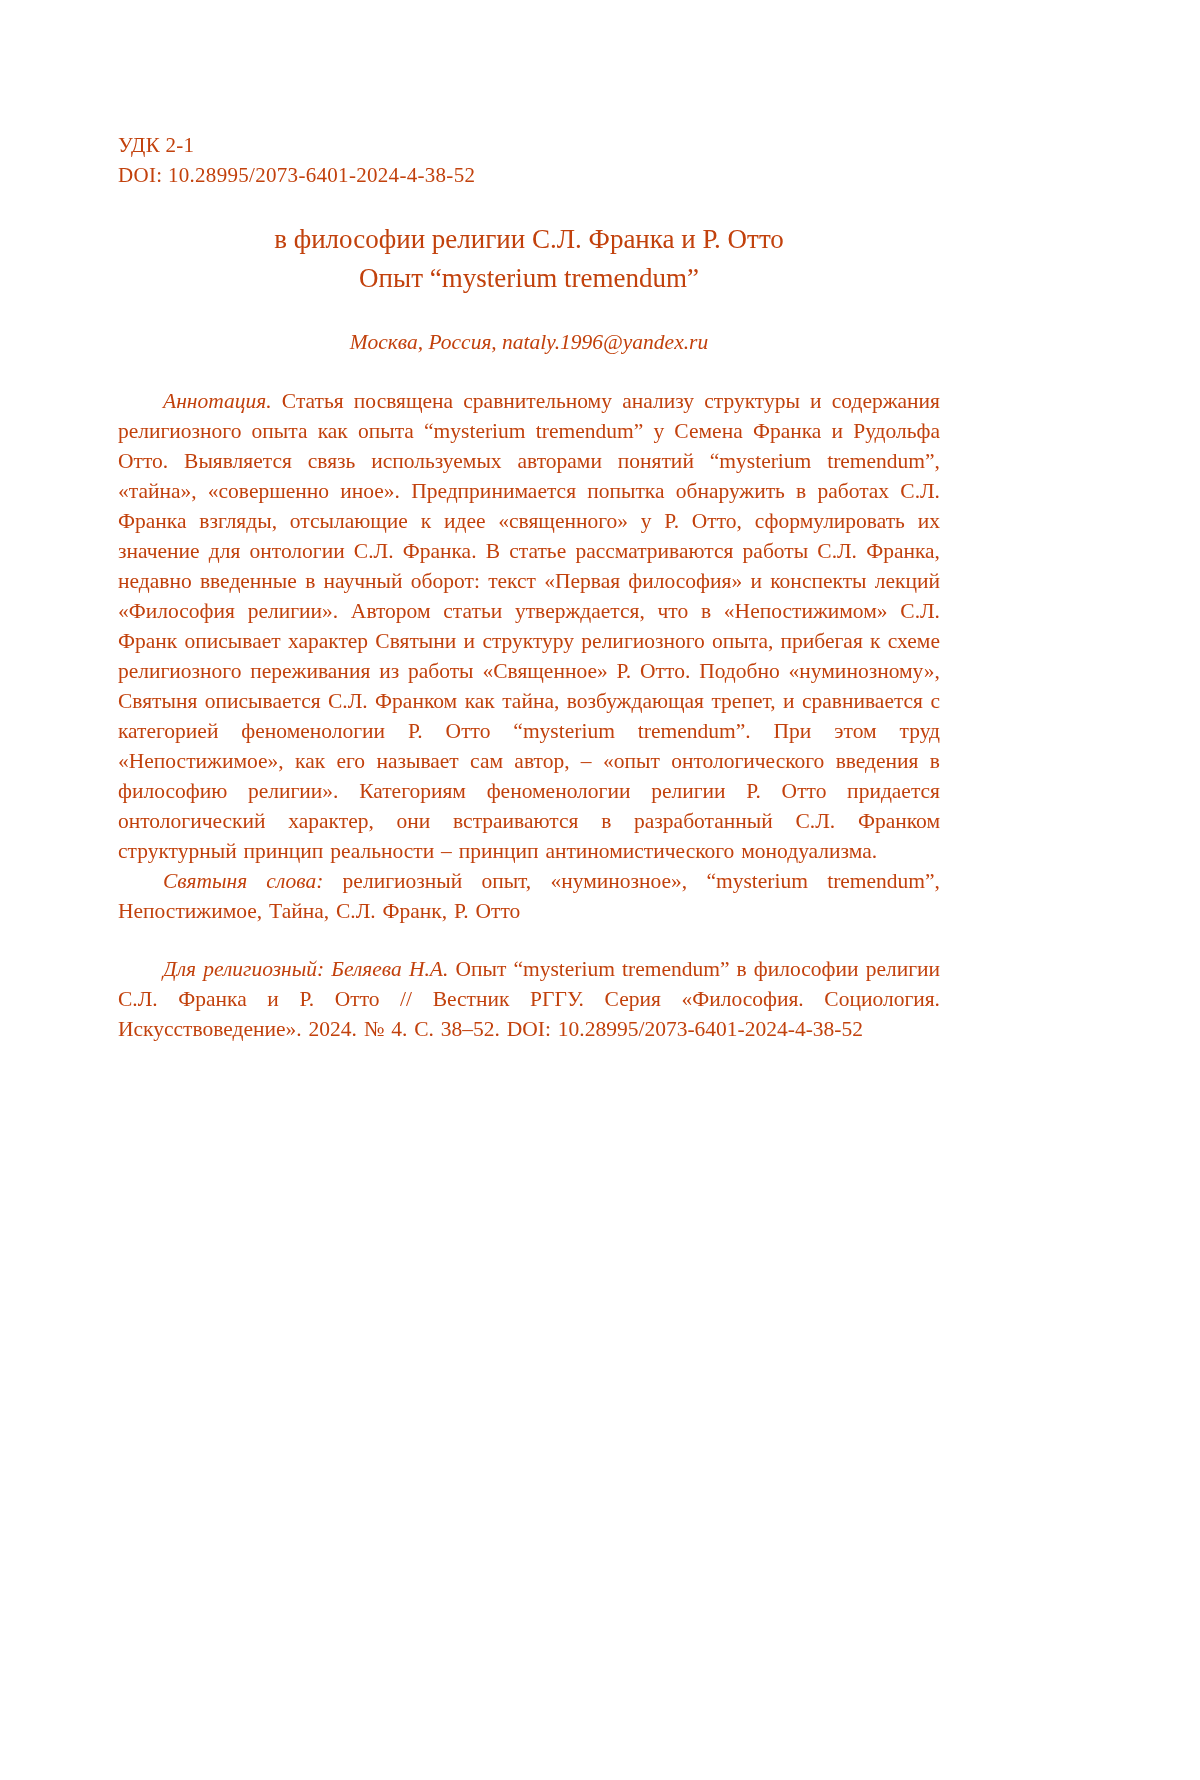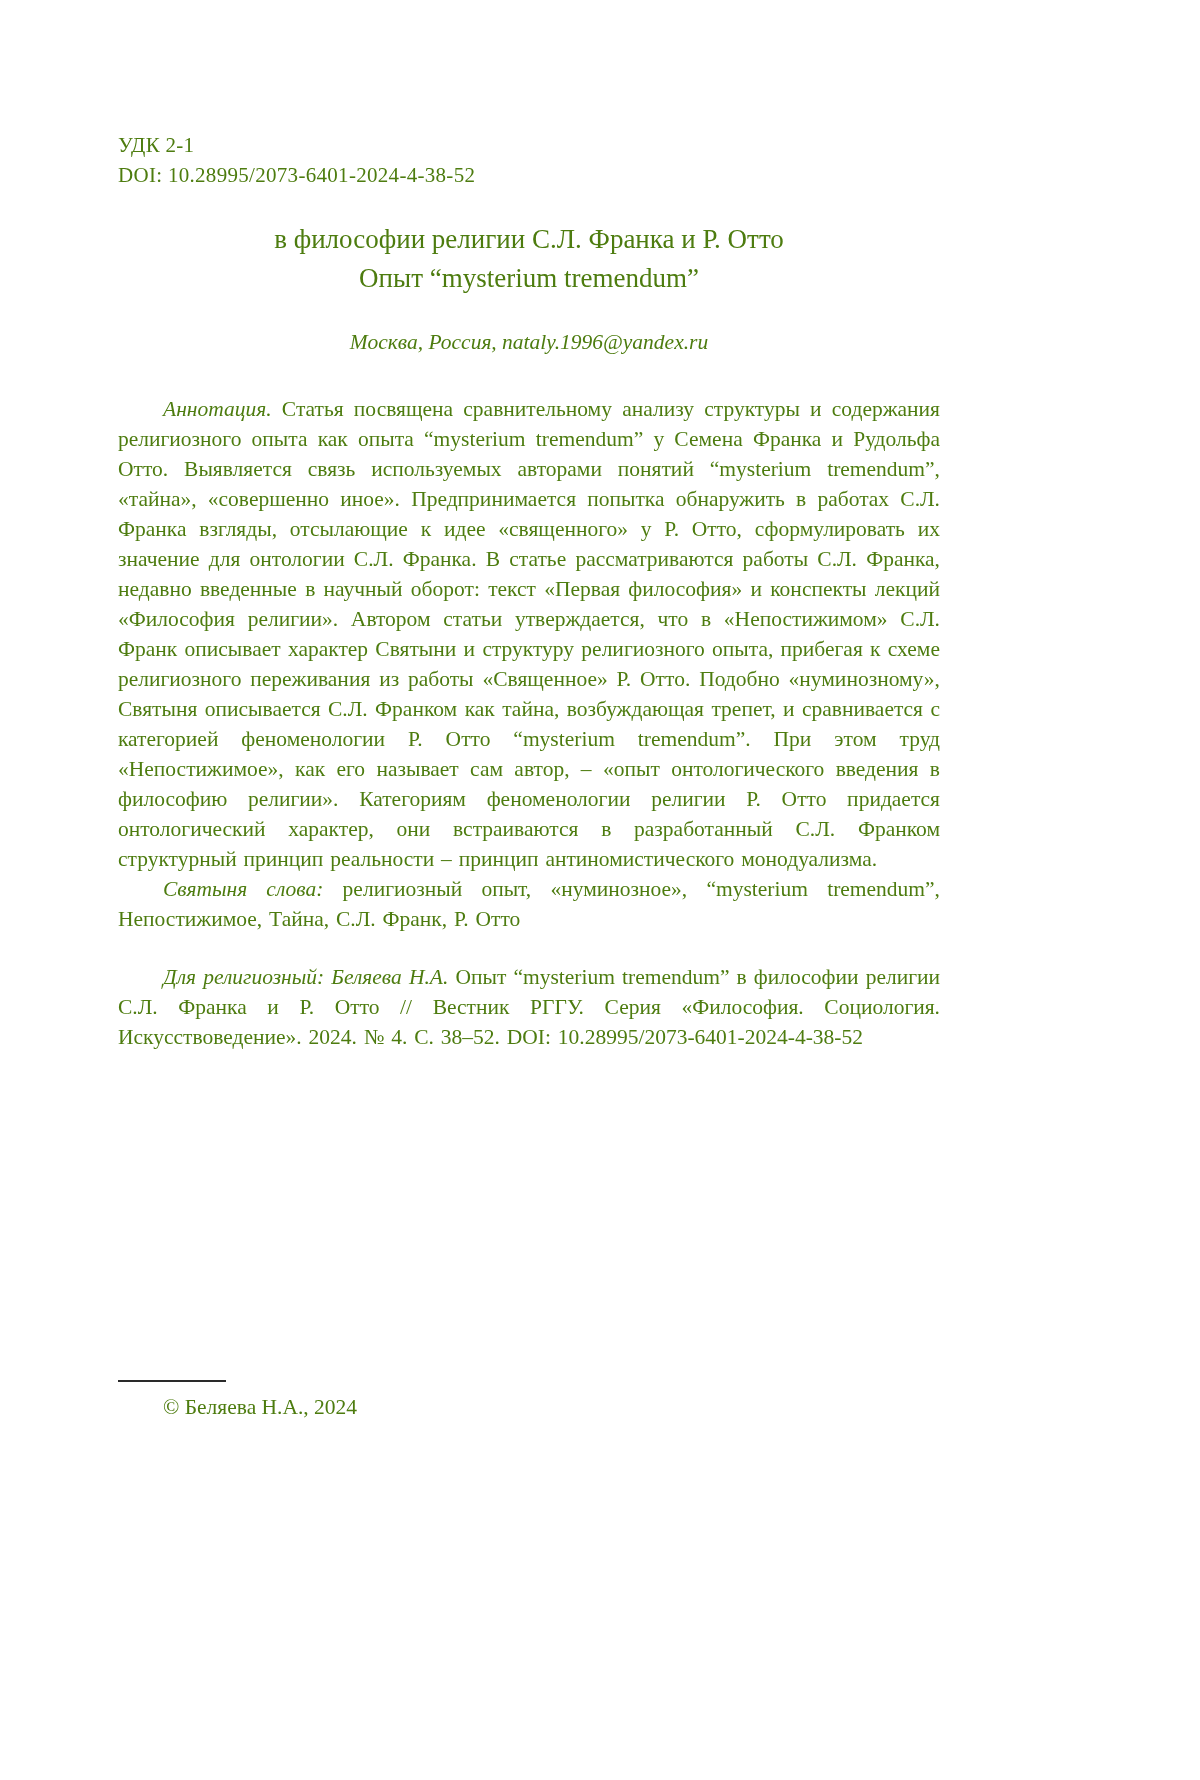--- a/index.html
+++ b/index.html
@@ -2,21 +2,21 @@
 <html><head>
 <meta charset="utf-8">
 <style>
   * { box-sizing: border-box; }
   html, body { margin: 0; padding: 0; background: #ffffff; }
   .page {
     width: 1200px;
     height: 1780px;
     margin: 0 auto;
     background: #ffffff;
-    color: #4d7c0f;
+    color: #c2410c;
     font-family: "Liberation Serif", "DejaVu Serif", serif;
     position: relative;
     padding: 130px 260px 0 118px;
   }
   .meta {
     font-size: 21px;
     line-height: 30px;
     letter-spacing: 0.3px;
   }
   .title-block {
@@ -32,21 +32,21 @@
   }
   .author-name {
     font-size: 23px;
     line-height: 36px;
   }
   .author-affil {
     font-style: italic;
     font-size: 21.5px;
     line-height: 32px;
   }
-  .body-text { margin-top: 36px; }
+  .body-text { margin-top: 28px; }
   .para {
     margin: 0;
     font-size: 21.5px;
     line-height: 30px;
     text-align: justify;
     text-indent: 45px;
     word-spacing: 1.5px;
   }
   .para.citation { margin-top: 28px; }
   .it { font-style: italic; }
@@ -96,19 +96,15 @@
   </div>
 
   <div class="body-text">
     <p class="para"><span class="it">Аннотация.</span><span> Статья посвящена сравнительному анализу структуры и содержания религиозного опыта как опыта “mysterium tremendum” у Семена Франка и Рудольфа Отто. Выявляется связь используемых авторами понятий “mysterium tremendum”, «тайна», «совершенно иное». Предпринимается попытка обнаружить в работах С.Л. Франка взгляды, отсылающие к идее «священного» у Р. Отто, сформулировать их значение для онтологии С.Л. Франка. В статье рассматриваются работы С.Л. Франка, недавно введенные в научный оборот: текст «Первая философия» и конспекты лекций «Философия религии». Автором статьи утверждается, что в «Непостижимом» С.Л. Франк описывает характер Святыни и структуру религиозного опыта, прибегая к схеме религиозного переживания из работы «Священное» Р. Отто. Подобно «нуминозному», Святыня описывается С.Л. Франком как тайна, возбуждающая трепет, и сравнивается с категорией феноменологии Р. Отто “mysterium tremendum”. При этом труд «Непостижимое», как его называет сам автор, – «опыт онтологического введения в философию религии». Категориям феноменологии религии Р. Отто придается онтологический характер, они встраиваются в разработанный С.Л. Франком структурный принцип реальности – принцип антиномистического монодуализма.</span></p>
 
     <p class="para"><span class="it">Святыня слова:</span><span> религиозный опыт, «нуминозное», “mysterium tremendum”, Непостижимое, Тайна, С.Л. Франк, Р. Отто</span></p>
 
     <p class="para citation"><span class="it">Для религиозный: Беляева Н.А.</span><span> Опыт “mysterium tremendum” в философии религии С.Л. Франка и Р. Отто // Вестник РГГУ. Серия «Философия. Социология. Искусствоведение». 2024. № 4. С. 38–52. DOI: 10.28995/2073-6401-2024-4-38-52</span></p>
   </div>
 
-  <div class="copyright-block">
-    <div class="copyright-rule"></div>
-    <div class="copyright-text">© Беляева Н.А., 2024</div>
-  </div>
 
 
 </div>
 
 </body></html>

